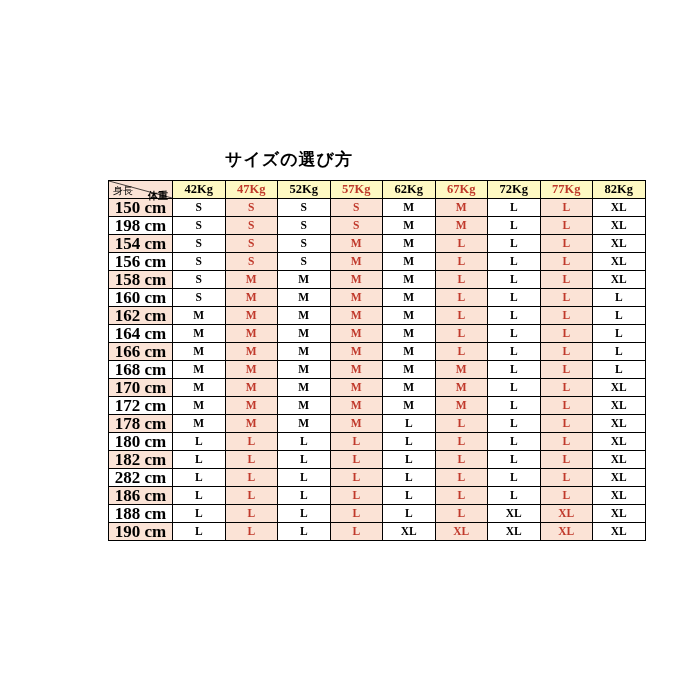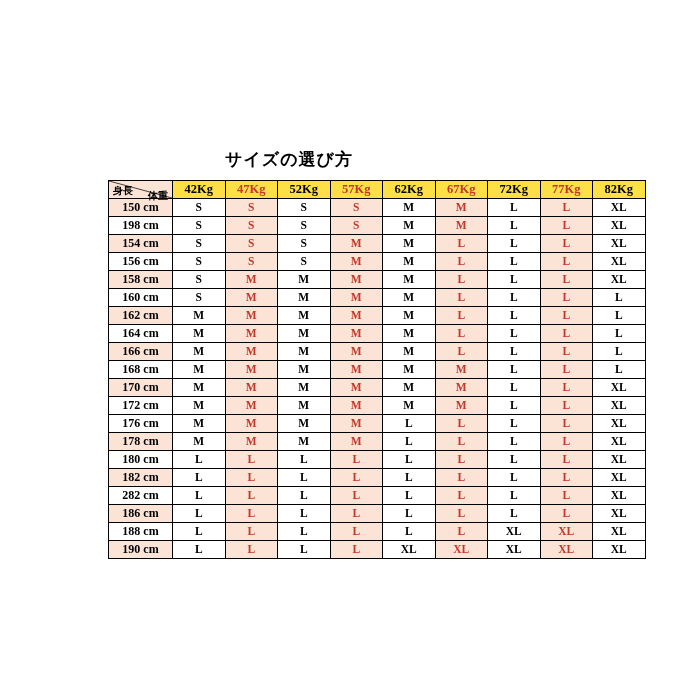--- a/index.html
+++ b/index.html
@@ -74,34 +74,34 @@
     font-size: 10px;
     line-height: 14px;
     font-weight: bold;
   }
   td.corner .h-label {
     position: absolute;
     bottom: 0px;
     left: 4px;
     font-size: 10px;
     line-height: 14px;
-    font-weight: bold;
+    font-weight: normal;
   }
   th.wcol {
     height: 36px;
     font-size: 12.5px;
-    background: #fde047;
+    background: #fef9c3;
   }
   
   .tint { background: #fbe3d6; }
   .plain { background: #ffffff; }
   .redtxt { color: #c0392b; }
   .blacktxt { color: #000000; }
   td.hcell {
-    font-size: 12px;
+    font-size: 17px;
     letter-spacing: 0px;
   }
 </style>
 </head>
 <body>
 
 <div id="page">
 
   <div id="title">サイズの選び方</div>
 
@@ -278,32 +278,20 @@
             <td class="tint redtxt">M</td>
             <td class="plain blacktxt">M</td>
             <td class="tint redtxt">M</td>
             <td class="plain blacktxt">M</td>
             <td class="tint redtxt">M</td>
             <td class="plain blacktxt">L</td>
             <td class="tint redtxt">L</td>
             <td class="plain blacktxt">XL</td>
           </tr>
           <tr>
-            <td class="hcell plain">176 cm</td>
-            <td class="plain blacktxt">M</td>
-            <td class="tint redtxt">M</td>
-            <td class="plain blacktxt">M</td>
-            <td class="tint redtxt">M</td>
-            <td class="plain blacktxt">L</td>
-            <td class="tint redtxt">L</td>
-            <td class="plain blacktxt">L</td>
-            <td class="tint redtxt">L</td>
-            <td class="plain blacktxt">XL</td>
-          </tr>
-          <tr>
             <td class="hcell tint">178 cm</td>
             <td class="plain blacktxt">M</td>
             <td class="tint redtxt">M</td>
             <td class="plain blacktxt">M</td>
             <td class="tint redtxt">M</td>
             <td class="plain blacktxt">L</td>
             <td class="tint redtxt">L</td>
             <td class="plain blacktxt">L</td>
             <td class="tint redtxt">L</td>
             <td class="plain blacktxt">XL</td>

